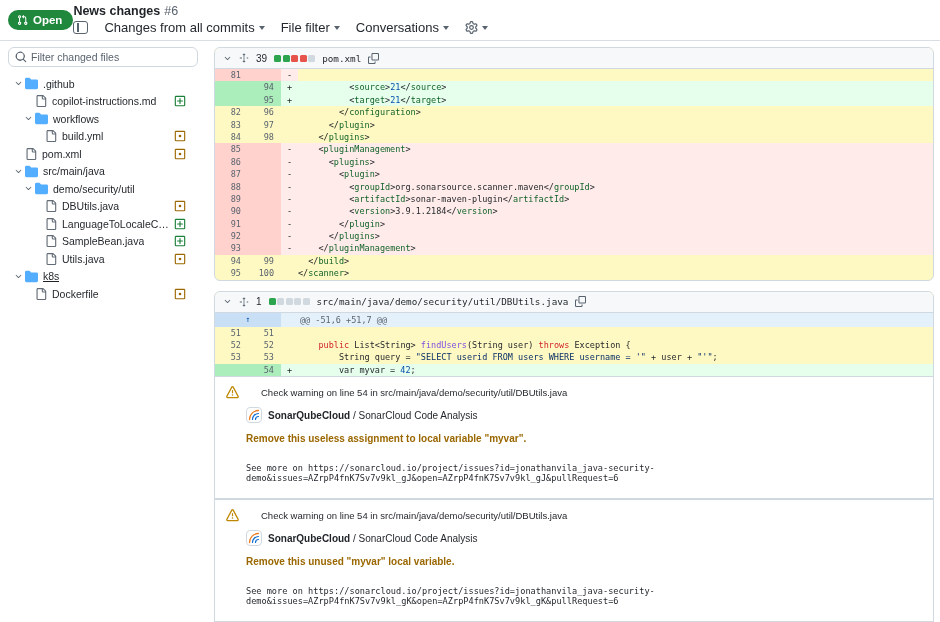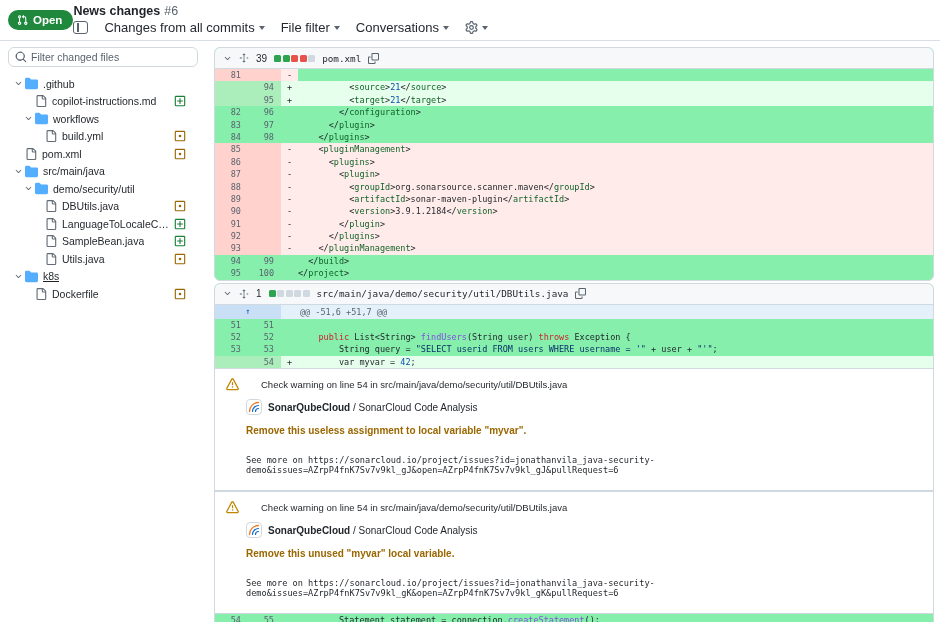--- a/index.html
+++ b/index.html
@@ -33,21 +33,21 @@
   .filter-box input { width:100%; height:20px; border:1px solid #d1d9e0; border-radius:6px;
     padding:0 6px 0 22px; font-size:10.5px; color:#1f2328; outline:none; background:#fff; }
   .filter-box input::placeholder { color:#59636e; }
   .filter-box .mag { position:absolute; left:7px; top:4px; }
   .trow { display:flex; align-items:center; height:17.5px; font-size:10.5px; cursor:pointer; border-radius:4px; }
   .trow .lbl { margin-left:5px; white-space:nowrap; overflow:hidden; text-overflow:ellipsis; }
   .trow .badge { margin-left:auto; margin-right:12px; flex:none; }
   .chev-sp { width:13px; flex:none; display:flex; justify-content:center; }
 
   
-  .card { border:1px solid #d1d9e0; border-radius:6px; overflow:hidden; margin-bottom:2px; background:#86efac; }
+  .card { border:1px solid #d1d9e0; border-radius:6px; overflow:hidden; margin-bottom:10px; background:#fef9c3; }
   .card-head { height:21px; background:#f6f8fa; border-bottom:1px solid #d1d9e0;
     display:flex; align-items:center; gap:7px; padding:0 8px; font-size:10px; }
   .diffstat { display:flex; gap:1.5px; }
   .sq { width:7px; height:7px; border-radius:1.5px; }
   .sq.add { background:#2da44e; } .sq.del { background:#e5534b; } .sq.neutral { background:#d1d9e0; }
   .fname { font-family:"DejaVu Sans Mono", monospace; font-size:9.3px; color:#1f2328; }
 
   .drow { display:flex; height:12.4px; line-height:12.4px;
     font-family:"DejaVu Sans Mono", monospace; font-size:8.5px; }
   .num { width:33px; flex:none; text-align:right; padding-right:7px; color:#59636e; cursor:pointer; }
@@ -435,21 +435,21 @@
           <div class="drow ctx">
             <span class="num">94</span>
             <span class="num">99</span>
             <span class="marker"></span>
             <span class="code"><span class="tk-pln">  &lt;/</span><span class="tk-tag">build</span><span class="tk-pln">&gt;</span></span>
           </div>
           <div class="drow ctx">
             <span class="num">95</span>
             <span class="num">100</span>
             <span class="marker"></span>
-            <span class="code"><span class="tk-pln">&lt;/</span><span class="tk-tag">project</span><span class="tk-pln">&gt;</span></span>
+            <span class="code"><span class="tk-pln">&lt;/</span><span class="tk-tag">scanner</span><span class="tk-pln">&gt;</span></span>
           </div>
         </div>
         <div class="card">
           <div class="card-head">
             <span>
               <svg width="9" height="9" viewBox="0 0 16 16" fill="#59636e">
                 <path d="M12.78 5.22a.749.749 0 0 1 0 1.06l-4.25 4.25a.749.749 0 0 1-1.06 0L3.22 6.28a.749.749 0 1 1 1.06-1.06L8 8.939l3.72-3.719a.749.749 0 0 1 1.06 0Z"></path>
               </svg>
             </span>
             <span>

